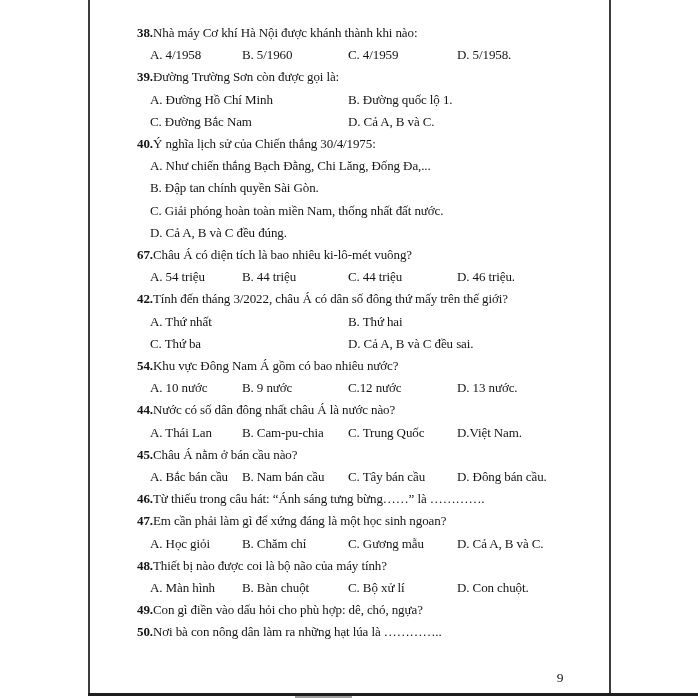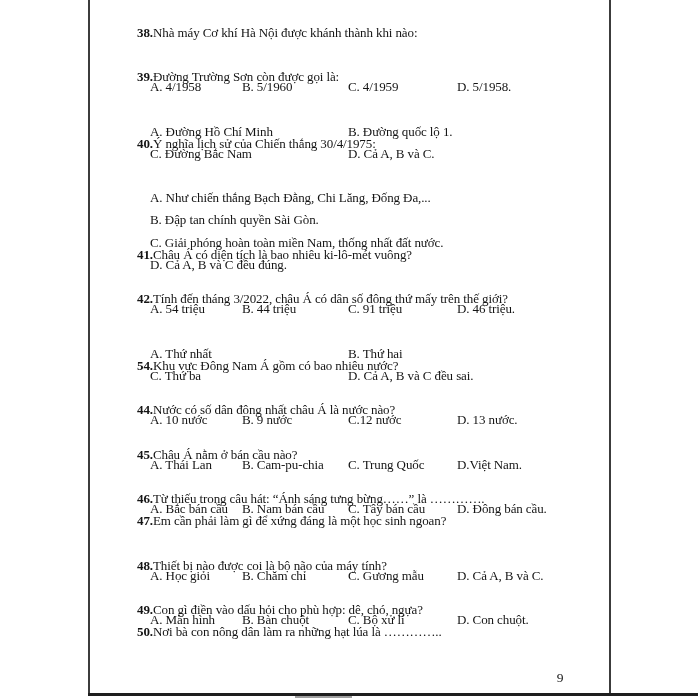--- a/index.html
+++ b/index.html
@@ -9,21 +9,21 @@
     color:#141414;font-size:13px;letter-spacing:-0.1px;
   }
   .border-line{position:absolute;background:#3c3c3c;}
   #border-left{left:88px;top:0;width:2px;height:695px;}
   #border-right{left:609px;top:0;width:2px;height:695px;}
   #border-bottom{left:88px;top:693px;width:610px;height:2.5px;background:#1e1e1e;}
   #edge-smudge{position:absolute;left:295px;top:695.5px;width:57px;height:2px;background:#6b6b6b;opacity:.65;}
   .line{position:absolute;left:0;height:22px;line-height:22px;white-space:nowrap;}
   .qline{left:137px;}
   .qnum{font-weight:bold;}
-  .opt{position:absolute;top:0;height:22px;line-height:22px;margin-top:32px;}
+  .opt{position:absolute;top:0;height:22px;line-height:22px;}
   .c1{left:150px;}
   .c2{left:242px;text-align:right;}
   .c3{left:348px;}
   .c4{left:457px;}
   .pageno{position:absolute;left:551px;top:667px;width:18px;height:22px;line-height:22px;
           text-align:center;font-size:13.5px;}
 </style>
 </head>
 <body>
 
@@ -64,26 +64,26 @@
   <span class="opt c1">B. Đập tan chính quyền Sài Gòn.</span>
 </div>
 <div class="line" style="top:200px">
   <span class="opt c1">C. Giải phóng hoàn toàn miền Nam, thống nhất đất nước.</span>
 </div>
 <div class="line" style="top:222px">
   <span class="opt c1">D. Cả A, B và C đều đúng.</span>
 </div>
 
 <div class="line qline" style="top:244px">
-  <span class="qnum">41.</span><span>Châu Á có diện tích là bao nhiêu ki-lô-mét vuông?</span>
+  <span class="qnum">67.</span><span>Châu Á có diện tích là bao nhiêu ki-lô-mét vuông?</span>
 </div>
 <div class="line" style="top:266px">
   <span class="opt c1">A. 54 triệu</span>
   <span class="opt c2">B. 44 triệu</span>
-  <span class="opt c3">C. 91 triệu</span>
+  <span class="opt c3">C. 44 triệu</span>
   <span class="opt c4">D. 46 triệu.</span>
 </div>
 
 <div class="line qline" style="top:288px">
   <span class="qnum">42.</span><span>Tính đến tháng 3/2022, châu Á có dân số đông thứ mấy trên thế giới?</span>
 </div>
 <div class="line" style="top:311px">
   <span class="opt c1">A. Thứ nhất</span>
   <span class="opt c3">B. Thứ hai</span>
 </div>

